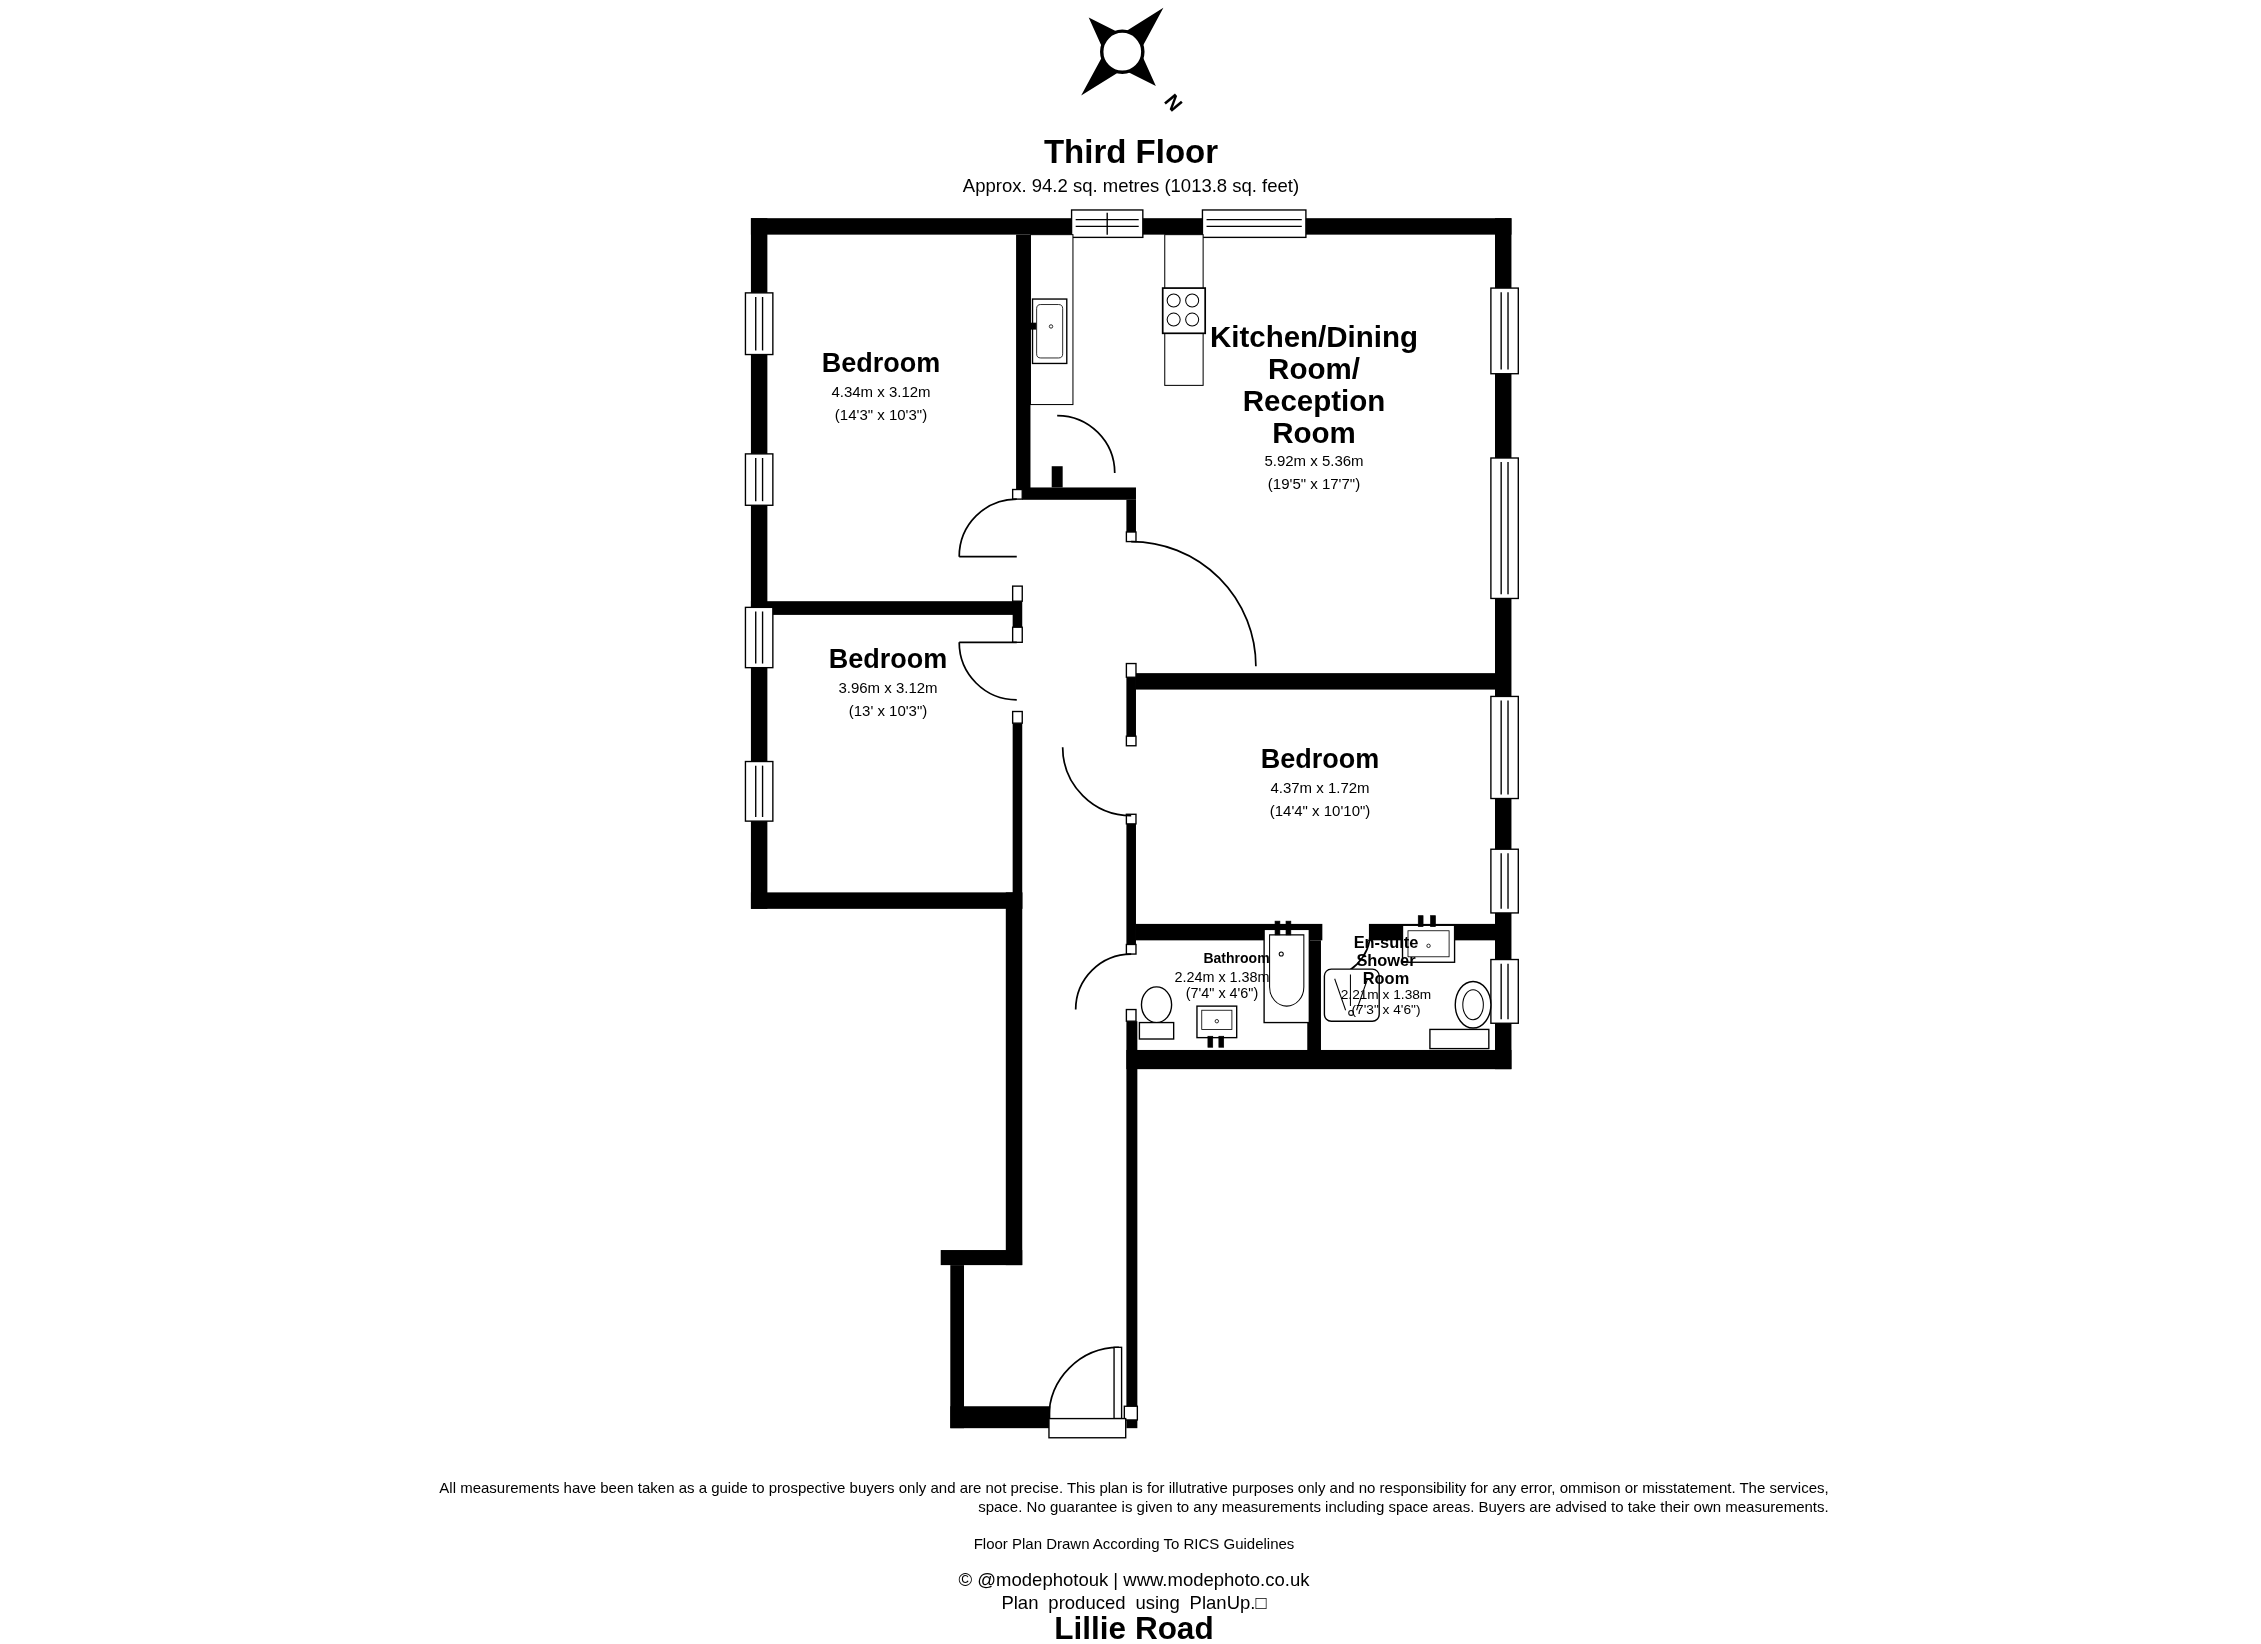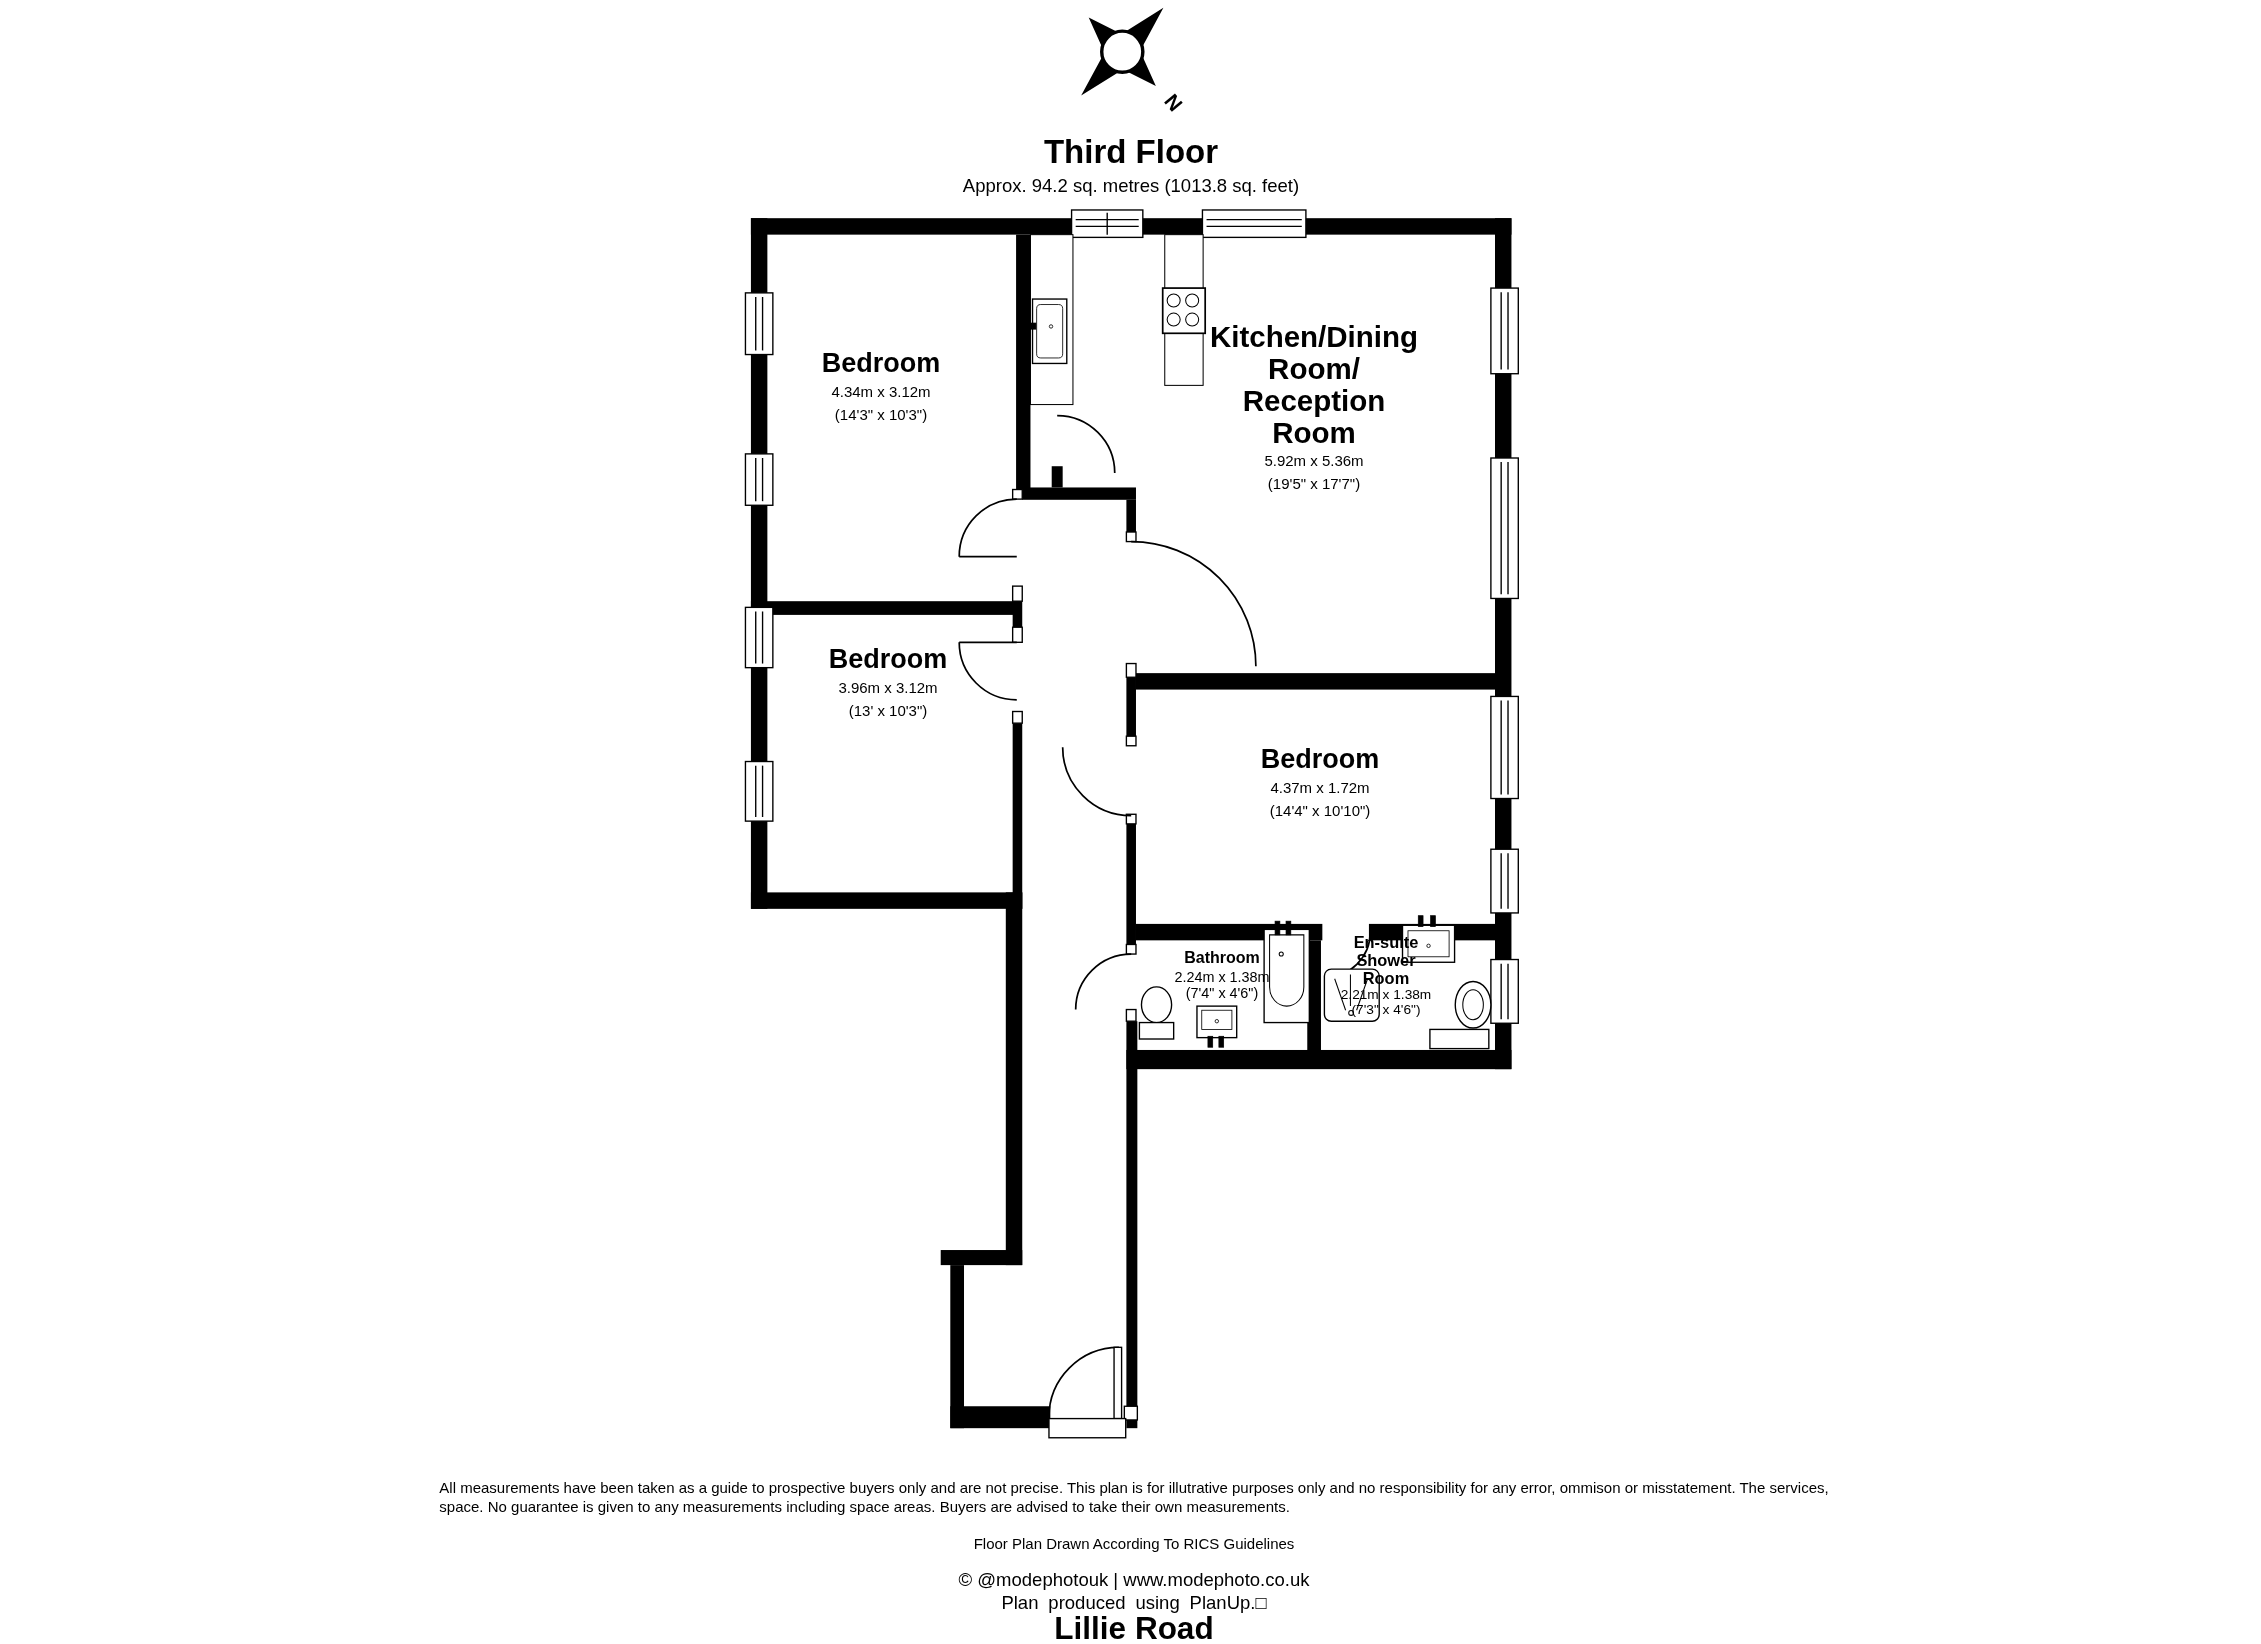--- a/index.html
+++ b/index.html
@@ -1,27 +1,27 @@
 <!DOCTYPE html>
 <html style="font-size:11px"><head>
 <meta charset="utf-8">
 <style>
   html,body{margin:0;padding:0;background:#fff;}
   body{width:2261px;height:1645px;overflow:hidden;
        font-family:"Liberation Sans", sans-serif;color:#000;}
   .page{position:relative;width:2261px;height:1645px;background:#fff;}
   .plan-svg{position:absolute;left:0;top:0;}
-  .ctr{position:absolute;transform:translateX(-50%);text-align:left;white-space:nowrap;}
+  .ctr{position:absolute;transform:translateX(-50%);text-align:right;white-space:nowrap;}
   .title{font-size:33px;font-weight:bold;}
   .subtitle{font-size:18.5px;}
   .room-label{position:absolute;transform:translateX(-50%);text-align:center;white-space:nowrap;}
   .rn{font-weight:bold;font-size:27px;line-height:31.5px;}
   .rn.k{font-size:29.5px;line-height:32px;}
   .rd{font-size:15px;line-height:23px;}
-  .room-label.small .rn{font-size:16px;line-height:22px;}
+  .room-label.small .rn{font-size:14px;line-height:22px;text-align:right;}
   .room-label.small .rd{font-size:14.4px;line-height:16.4px;}
   .room-label.tiny .rn{font-size:16.4px;line-height:18px;}
   .room-label.tiny .rd{font-size:13.7px;line-height:15px;}
   .total{font-size:27px;}
   .disc{font-size:15px;line-height:18.5px;}
   .rics{font-size:15px;}
   .credit{font-size:18.5px;}
   .produced{font-size:18.5px;word-spacing:4.8px;}
   .address{font-size:31.5px;font-weight:bold;}
 </style>

